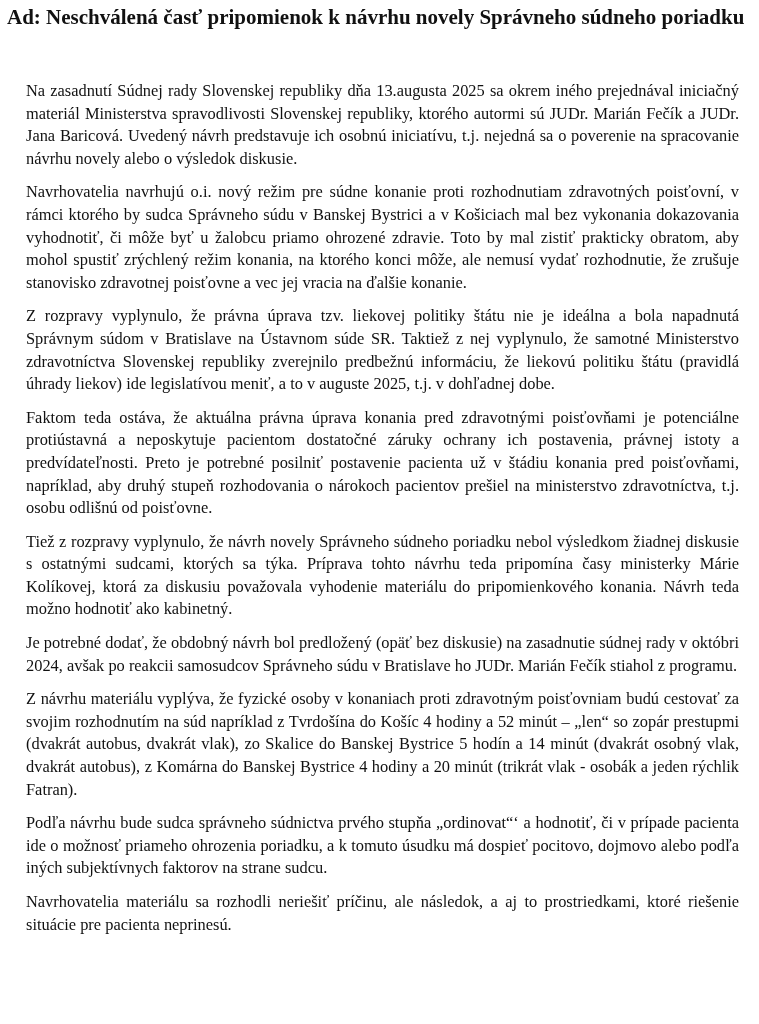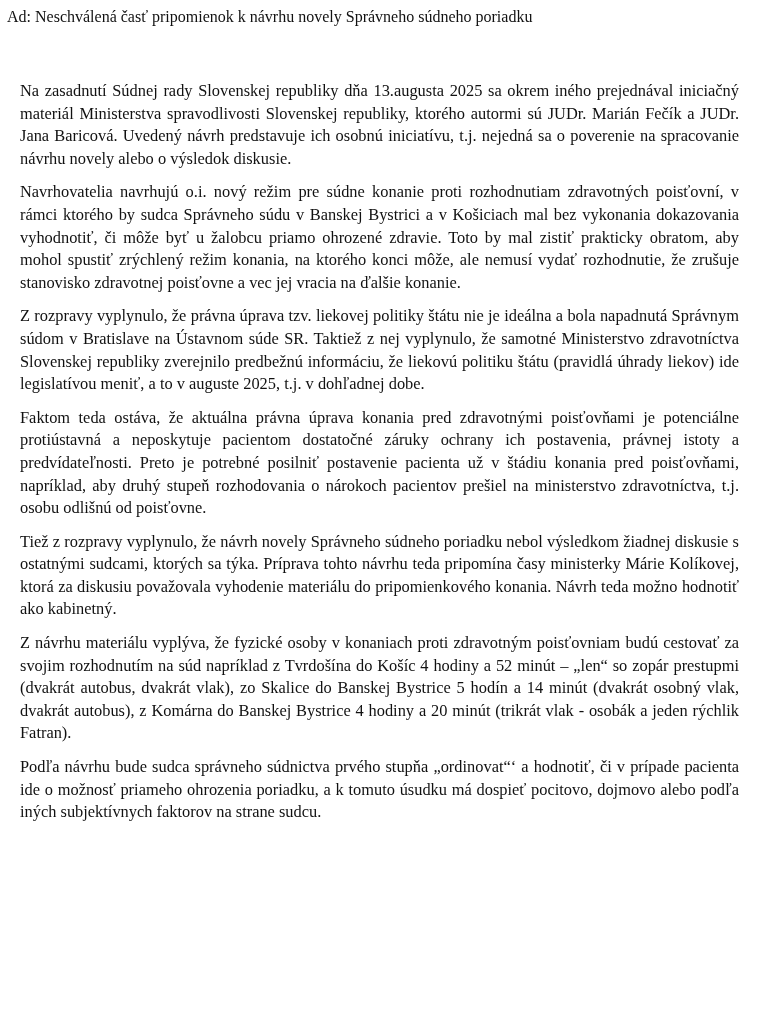--- a/index.html
+++ b/index.html
@@ -15,47 +15,49 @@
       color: #111111;
     }
     .page {
       position: relative;
       width: 759px;
       height: 1024px;
       box-sizing: border-box;
       padding: 6px 20px 0 20px;
     }
     .doc-title {
-      font-weight: normal;
-      font-size: 16px;
+      font-weight: bold;
+      font-size: 21px;
       line-height: 22px;
       margin: 0 0 0 -13px;
       padding: 0;
       white-space: nowrap;
     }
     .body {
       margin-top: 52px;
       width: 719px;
     }
     .para {
       font-size: 16.4px;
       line-height: 22.6px;
       text-align: justify;
-      margin: 0 0 11px 0;
+      margin: 0 0 11px 6px;
       hyphens: none;
     }
   </style>
 </head>
 <body>
 
 <div class="page">
   <h1 class="doc-title">Ad: Neschválená časť pripomienok k návrhu novely Správneho súdneho poriadku</h1>
 
   <div class="body">
     <p class="para">Na zasadnutí Súdnej rady Slovenskej republiky dňa 13.augusta 2025 sa okrem iného prejednával iniciačný materiál Ministerstva spravodlivosti Slovenskej republiky, ktorého autormi sú JUDr. Marián Fečík a JUDr. Jana Baricová. Uvedený návrh predstavuje ich osobnú iniciatívu, t.j. nejedná sa o poverenie na spracovanie návrhu novely alebo o výsledok diskusie.</p>
     <p class="para">Navrhovatelia navrhujú o.i. nový režim pre súdne konanie proti rozhodnutiam zdravotných poisťovní, v rámci ktorého by sudca Správneho súdu v Banskej Bystrici a v Košiciach mal bez vykonania dokazovania vyhodnotiť, či môže byť u žalobcu priamo ohrozené zdravie. Toto by mal zistiť prakticky obratom, aby mohol spustiť zrýchlený režim konania, na ktorého konci môže, ale nemusí vydať rozhodnutie, že zrušuje stanovisko zdravotnej poisťovne a vec jej vracia na ďalšie konanie.</p>
     <p class="para">Z rozpravy vyplynulo, že právna úprava tzv. liekovej politiky štátu nie je ideálna a bola napadnutá Správnym súdom v Bratislave na Ústavnom súde SR. Taktiež z nej vyplynulo, že samotné Ministerstvo zdravotníctva Slovenskej republiky zverejnilo predbežnú informáciu, že liekovú politiku štátu (pravidlá úhrady liekov) ide legislatívou meniť, a to v auguste 2025, t.j. v dohľadnej dobe.</p>
     <p class="para">Faktom teda ostáva, že aktuálna právna úprava konania pred zdravotnými poisťovňami je potenciálne protiústavná a neposkytuje pacientom dostatočné záruky ochrany ich postavenia, právnej istoty a predvídateľnosti. Preto je potrebné posilniť postavenie pacienta už v štádiu konania pred poisťovňami, napríklad, aby druhý stupeň rozhodovania o nárokoch pacientov prešiel na ministerstvo zdravotníctva, t.j. osobu odlišnú od poisťovne.</p>
     <p class="para">Tiež z rozpravy vyplynulo, že návrh novely Správneho súdneho poriadku nebol výsledkom žiadnej diskusie s ostatnými sudcami, ktorých sa týka. Príprava tohto návrhu teda pripomína časy ministerky Márie Kolíkovej, ktorá za diskusiu považovala vyhodenie materiálu do pripomienkového konania. Návrh teda možno hodnotiť ako kabinetný.</p>
+    <p class="para">Je potrebné dodať, že obdobný návrh bol predložený (opäť bez diskusie) na zasadnutie súdnej rady v októbri 2024, avšak po reakcii samosudcov Správneho súdu v Bratislave ho JUDr. Marián Fečík stiahol z programu.</p>
     <p class="para">Z návrhu materiálu vyplýva, že fyzické osoby v konaniach proti zdravotným poisťovniam budú cestovať za svojim rozhodnutím na súd napríklad z Tvrdošína do Košíc 4 hodiny a 52 minút – „len“ so zopár prestupmi (dvakrát autobus, dvakrát vlak), zo Skalice do Banskej Bystrice 5 hodín a 14 minút (dvakrát osobný vlak, dvakrát autobus), z Komárna do Banskej Bystrice 4 hodiny a 20 minút  (trikrát vlak - osobák a jeden rýchlik Fatran).</p>
     <p class="para">Podľa návrhu bude sudca správneho súdnictva prvého stupňa „ordinovat“‘ a hodnotiť, či v prípade pacienta ide o možnosť priameho ohrozenia poriadku, a k tomuto úsudku má dospieť pocitovo, dojmovo alebo podľa iných subjektívnych faktorov na strane sudcu.</p>
+    <p class="para">Navrhovatelia materiálu sa rozhodli neriešiť príčinu, ale následok, a aj to prostriedkami, ktoré riešenie situácie pre pacienta neprinesú.</p>
   </div>
 </div>
 
 </body></html>

